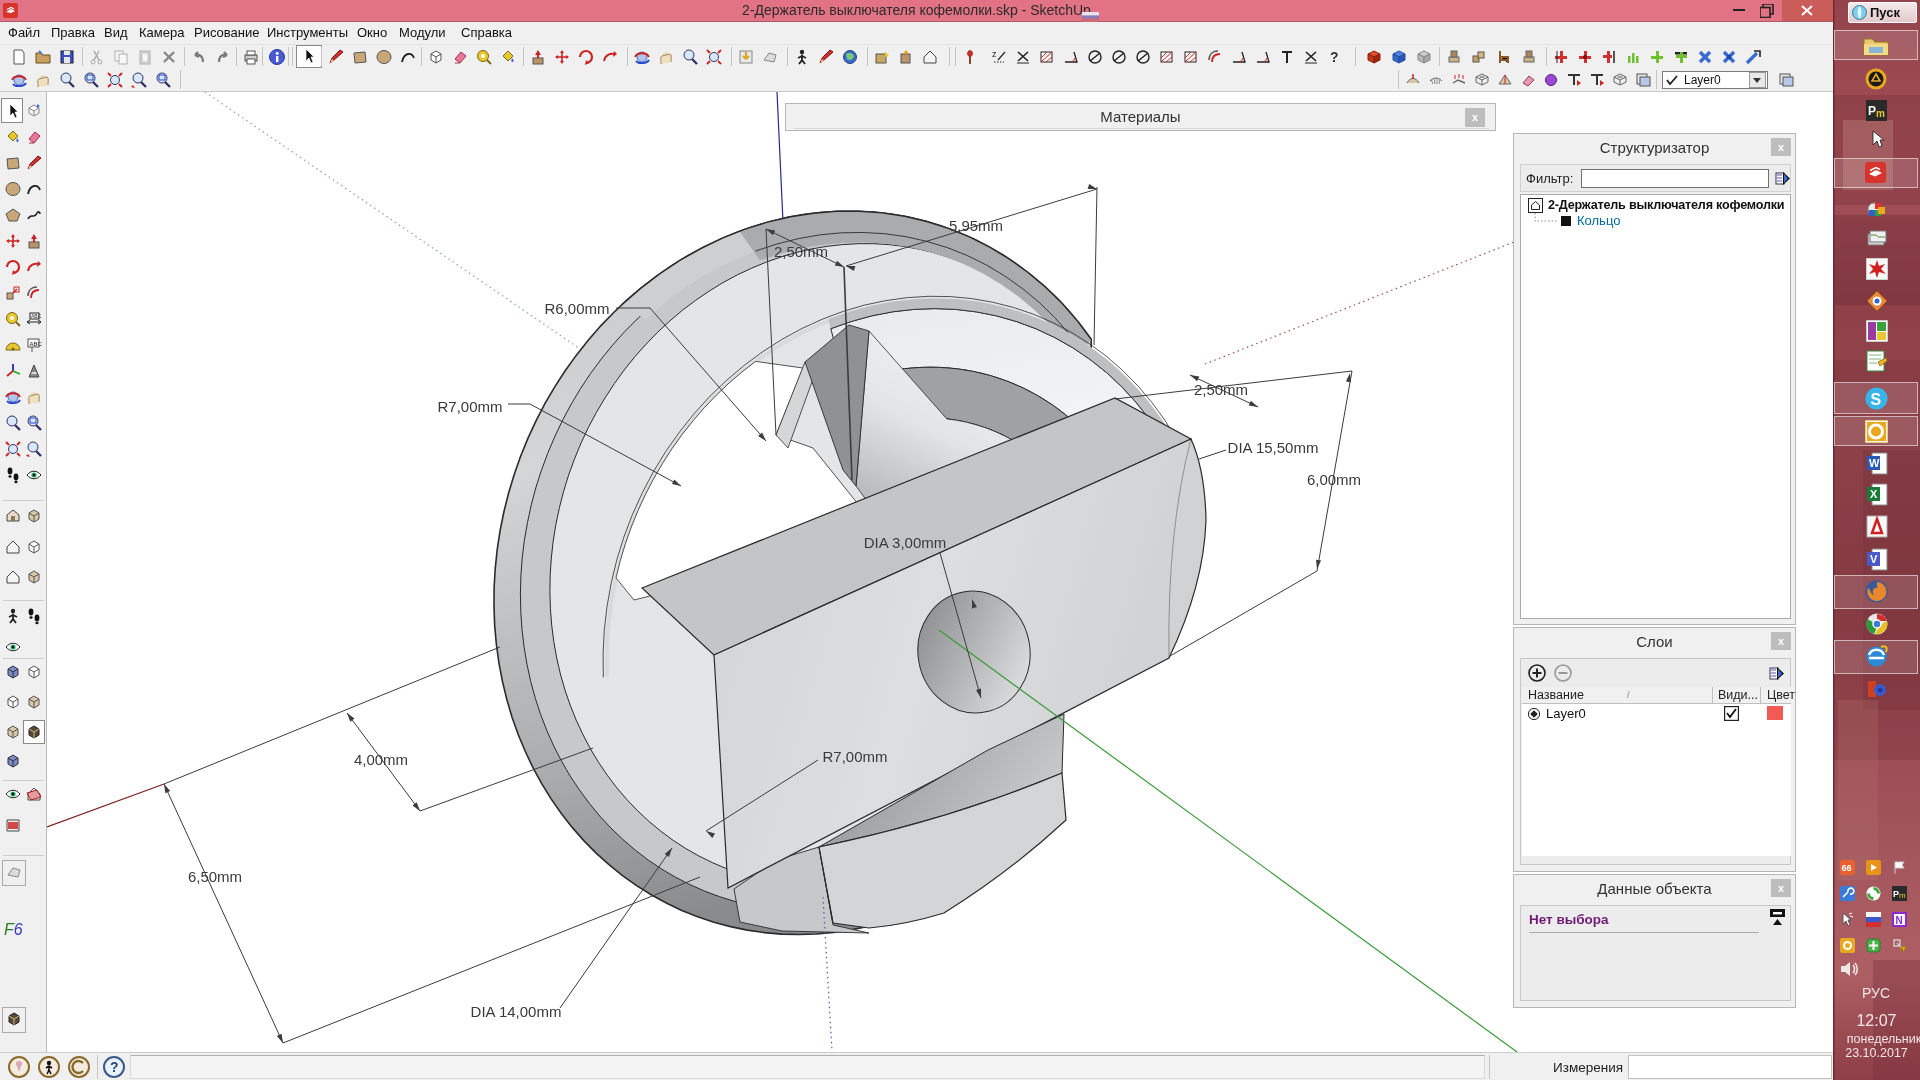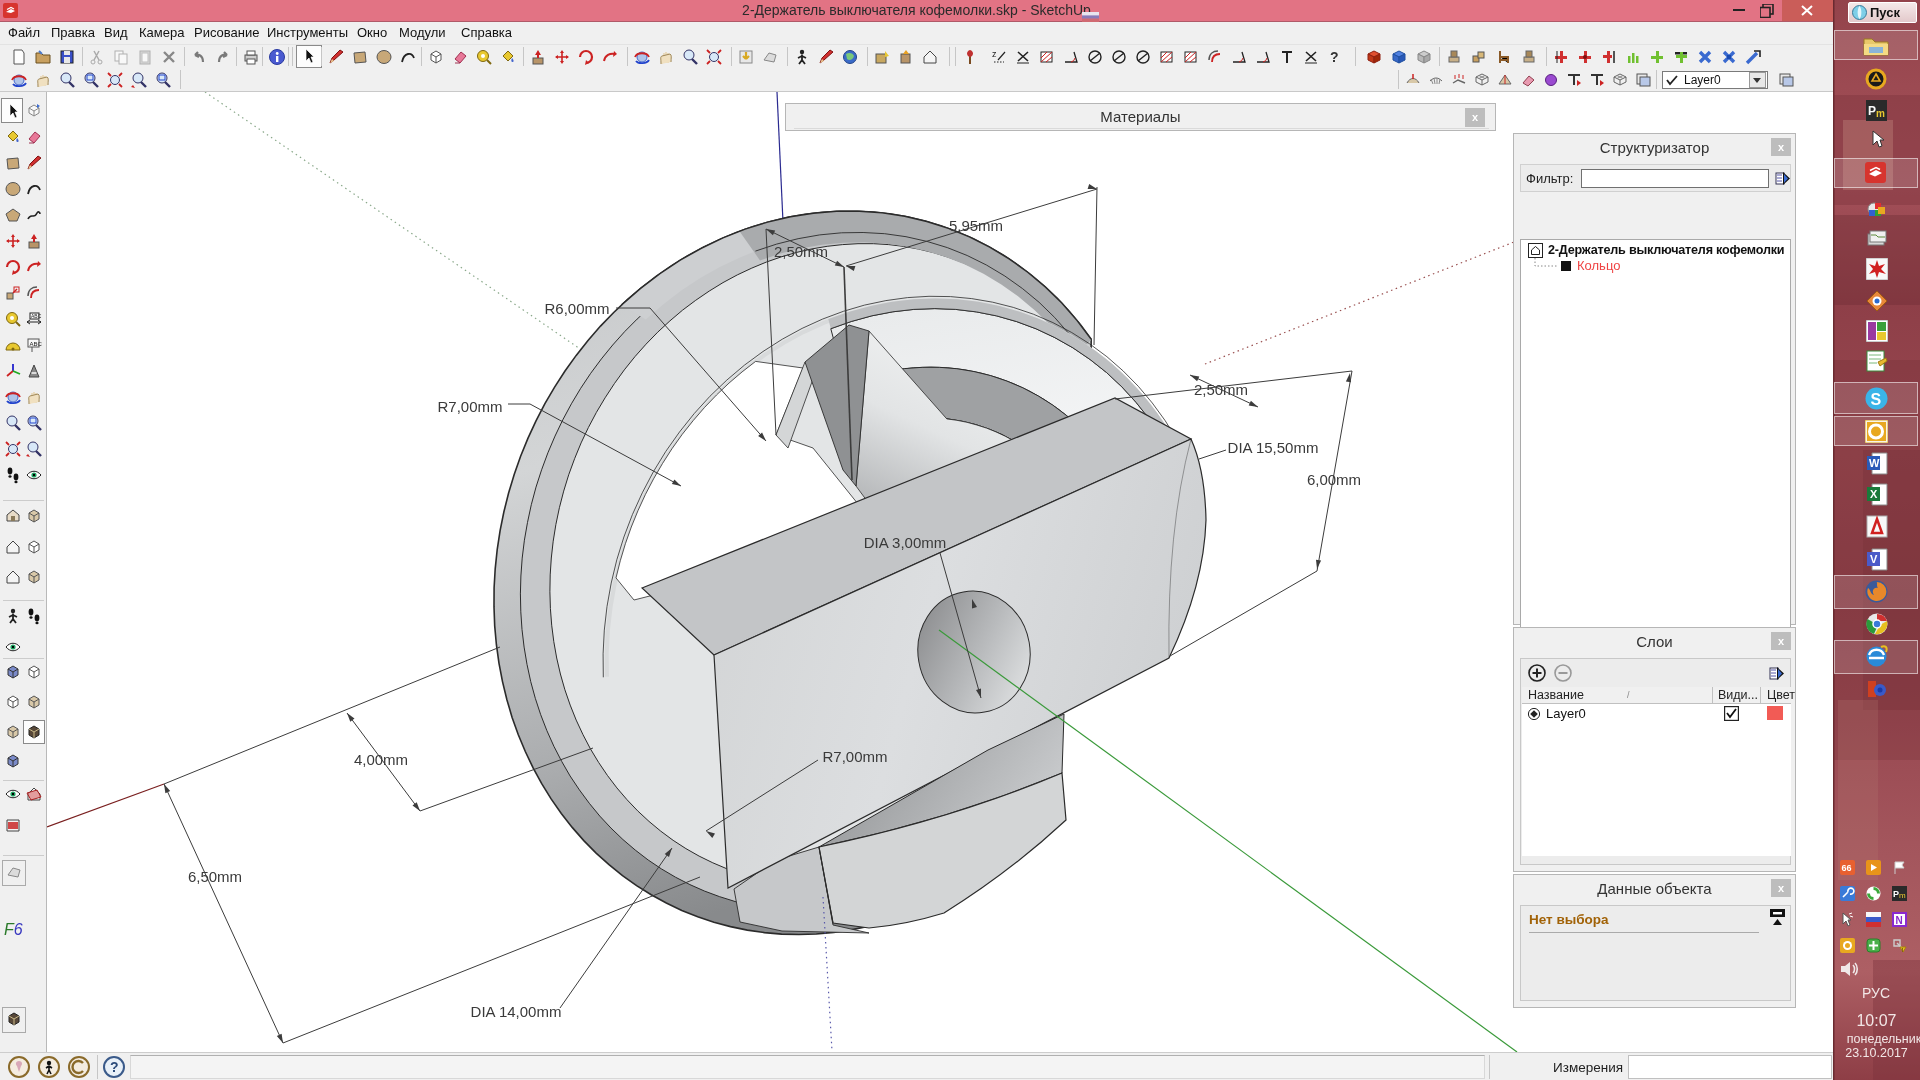--- a/index.html
+++ b/index.html
@@ -10,21 +10,21 @@
 .mi{position:absolute;top:3px;text-align:center;}
 #tb1{left:0;top:44px;width:1833px;height:24px;background:#f0f0f0;border-top:1px solid #e3e3e3;}
 #tb2{left:0;top:68px;width:1833px;height:24px;background:#f0f0f0;border-bottom:1px solid #c9c9c9;}
 #palette{left:0;top:92px;width:47px;height:960px;background:#f0f0f0;border-right:1px solid #b9b9b9;}
 #statusbar{left:0;top:1052px;width:1833px;height:28px;background:#f0f0f0;border-top:1px solid #cdcdcd;}
 #taskbar{left:1833px;top:0;width:87px;height:1080px;}
 .sep{position:absolute;top:2px;width:1px;height:19px;background:#c6c6c6;}
 .panel{position:absolute;background:#f0f0f0;border:1px solid #b6b6b6;}
 .ptitle{text-align:center;font-size:15px;color:#333;}
 .xbtn{position:absolute;background:#bdbdbd;color:#fff;font-size:11px;font-weight:bold;text-align:center;}
-.white{background:#fff;border:1px solid #a9a9a9;margin-top:45px;}
+.white{background:#fff;border:1px solid #a9a9a9;}
 </style></head>
 <body>
 <div id="titlebar" class="abs">
     <svg class="abs" style="left:3px;top:3px" width="16" height="16">
       <rect x="0" y="0" width="15" height="15" rx="2" fill="#d7342e"></rect>
       <path d="M3 9 L8 6 L12 8 L8 10 Z" fill="#fff"></path>
       <path d="M4 6.5 L8 4.5 L11 6" stroke="#fff" stroke-width="1.2" fill="none"></path>
     </svg>
     <div id="title" class="abs">2-Держатель выключателя кофемолки.skp - SketchUp</div>
     <svg class="abs" style="left:1082px;top:12px" width="17" height="10">
@@ -811,21 +811,21 @@
     <div class="abs white" style="left:6px;top:60px;width:271px;height:425px;">
       <svg class="abs" style="left:7px;top:3px" width="15" height="15">
         <rect x="0.5" y="0.5" width="14" height="14" fill="#fff" stroke="#222"></rect>
         <path d="M3.5 7 L7.5 3.5 L11.5 7 L11.5 11.5 L3.5 11.5 Z" fill="none" stroke="#222"></path>
       </svg>
       <div class="abs" style="left:27px;top:3px;font-size:12.6px;font-weight:bold;color:#111;white-space:nowrap;letter-spacing:-0.2px">2-Держатель выключателя кофемолки</div>
       <svg class="abs" style="left:12px;top:18px" width="40" height="12">
         <path d="M2 0 L2 8 L24 8" fill="none" stroke="#888" stroke-dasharray="1.5,2"></path>
       </svg>
       <div class="abs" style="left:40px;top:21px;width:10px;height:10px;background:#111"></div>
-      <div class="abs" style="left:56px;top:18px;font-size:13px;color:#ef4444">Кольцо</div>
+      <div class="abs" style="left:56px;top:18px;font-size:13px;color:#0369a1">Кольцо</div>
     </div>
   </div>
 <div class="panel" style="left:1513px;top:627px;width:283px;height:245px;">
     <div class="ptitle" style="line-height:28px">Слои</div>
     <div class="xbtn" style="left:257px;top:4px;width:20px;height:18px;line-height:18px">x</div>
     <div class="abs" style="left:6px;top:30px;width:271px;height:207px;background:#ececec;border:1px solid #c8c8c8">
       <svg class="abs" style="left:6px;top:4px" width="20" height="20">
         <circle cx="10" cy="10" r="8" fill="none" stroke="#222" stroke-width="1.6"></circle>
         <path d="M10 5.5 V14.5 M5.5 10 H14.5" stroke="#222" stroke-width="2"></path>
       </svg>
@@ -858,21 +858,21 @@
           <path d="M3 7 L6 11 L12 3" fill="none" stroke="#111" stroke-width="1.8"></path>
         </svg>
         <div class="abs" style="left:245px;top:2px;width:16px;height:14px;background:#f25b55"></div>
       </div>
     </div>
   </div>
 <div class="panel" style="left:1513px;top:874px;width:283px;height:134px;">
     <div class="ptitle" style="line-height:28px">Данные объекта</div>
     <div class="xbtn" style="left:257px;top:4px;width:20px;height:18px;line-height:18px">x</div>
     <div class="abs" style="left:6px;top:30px;width:271px;height:96px;background:#ececec;border:1px solid #c8c8c8">
-      <div class="abs" style="left:8px;top:6px;font-size:13.5px;font-weight:bold;color:#a16207">Нет выбора</div>
+      <div class="abs" style="left:8px;top:6px;font-size:13.5px;font-weight:bold;color:#701a75">Нет выбора</div>
       <svg class="abs" style="left:248px;top:2px" width="17" height="19">
         <rect x="1" y="1" width="15" height="8" fill="#111"></rect>
         <rect x="4" y="4" width="9" height="2.4" fill="#fff"></rect>
         <path d="M4 17 L8.5 11 L13 17 Z" fill="#111"></path>
       </svg>
       <div class="abs" style="left:8px;top:26px;width:230px;height:1px;background:#aaa"></div>
     </div>
   </div>
 <div id="statusbar" class="abs">
     <svg class="abs" style="left:8px;top:3px" width="22" height="22">
@@ -1092,15 +1092,15 @@
       <path d="M2 2 L8 2 L8 8 L2 8 Z" fill="none" stroke="#ccc" stroke-width="1.4"></path>
       <path d="M5 5 l6 6" stroke="#ccc" stroke-width="1.4"></path>
       <path d="M8 9 L14 9 L11 14 Z" fill="#e8c020" stroke="#a8820a"></path>
       <text x="10" y="13.5" font-size="5" fill="#000">!</text>
     </svg>
     <svg class="abs" style="left:7px;top:960px" width="22" height="18">
       <path d="M1 6 L5 6 L10 2 L10 16 L5 12 L1 12 Z" fill="#f0e8e8"></path>
       <path d="M13 5 C15 7 15 11 13 13 M15 3 C18 6 18 12 15 15" stroke="#f0e8e8" stroke-width="1.6" fill="none"></path>
     </svg>
     <div class="abs" style="left:0;top:985px;width:86px;text-align:center;font-size:14px;color:#f2e6e6">РУС</div>
-    <div class="abs" style="left:0;top:1012px;width:87px;text-align:center;font-size:16px;color:#f2e6e6">10:07</div>
+    <div class="abs" style="left:0;top:1012px;width:87px;text-align:center;font-size:16px;color:#f2e6e6">12:07</div>
     <div class="abs" style="left:8px;top:1032px;width:86px;text-align:center;font-size:12.5px;color:#f2e6e6">понедельник</div>
     <div class="abs" style="left:0;top:1046px;width:87px;text-align:center;font-size:12.5px;color:#f2e6e6">23.10.2017</div>
   </div>
 </body></html>

